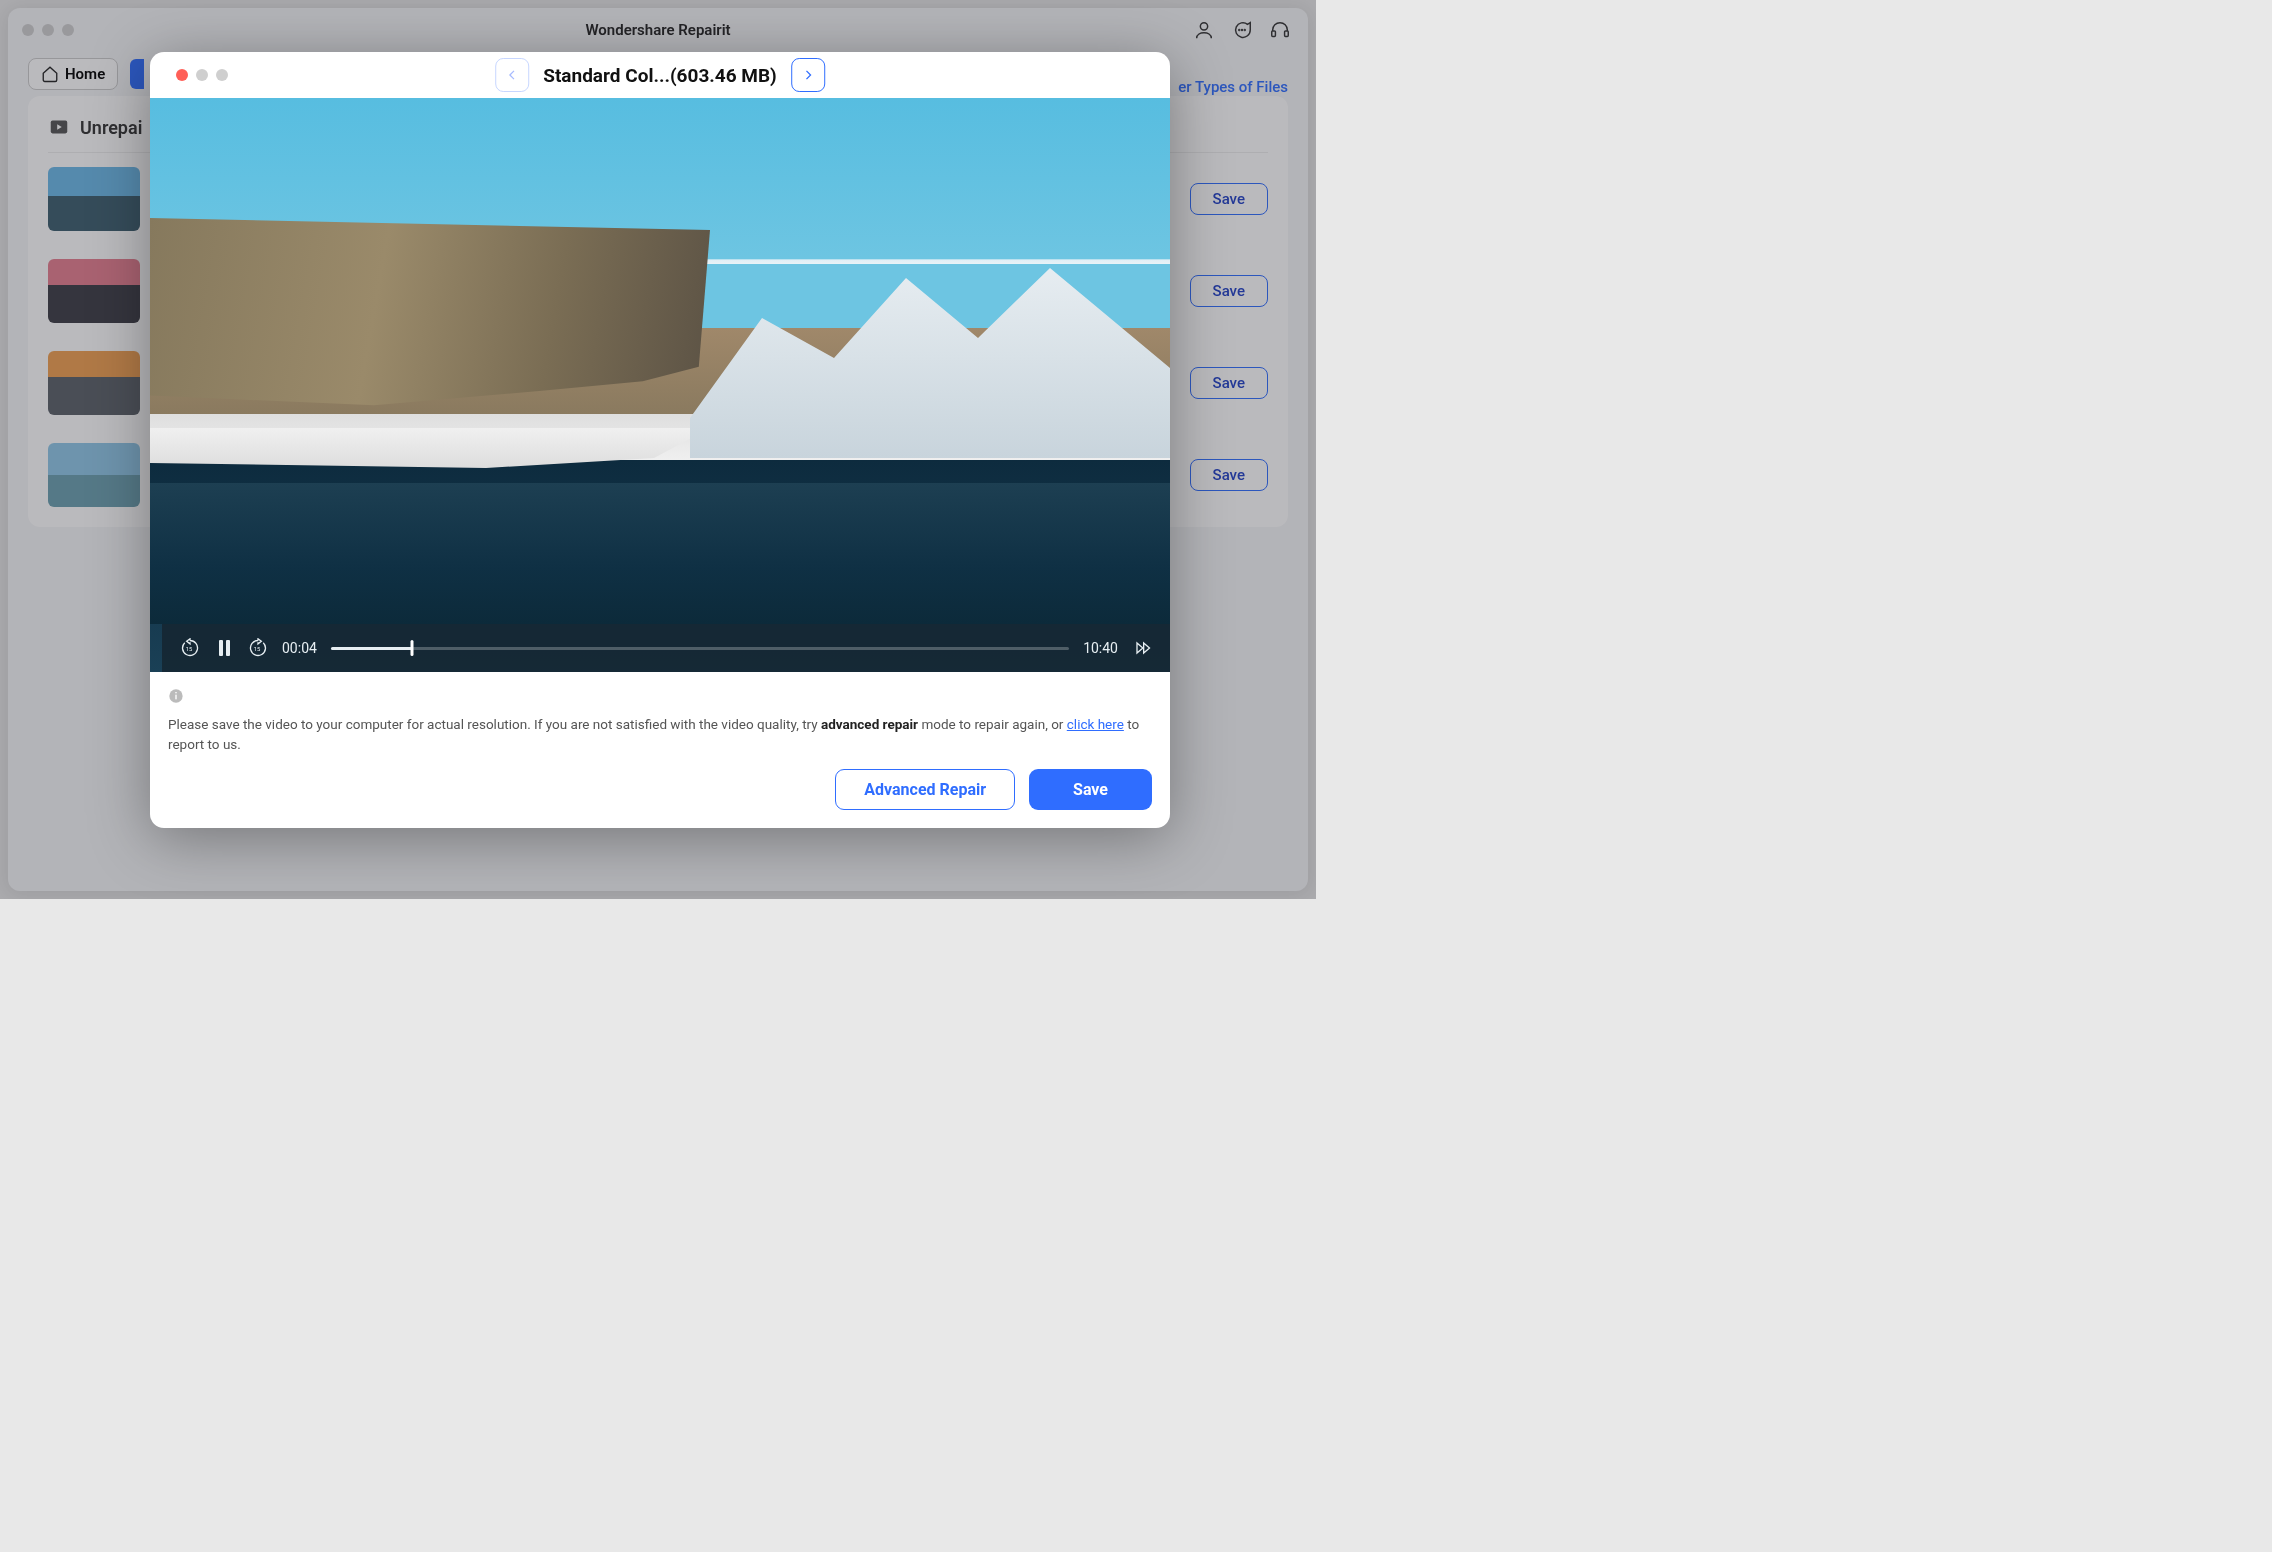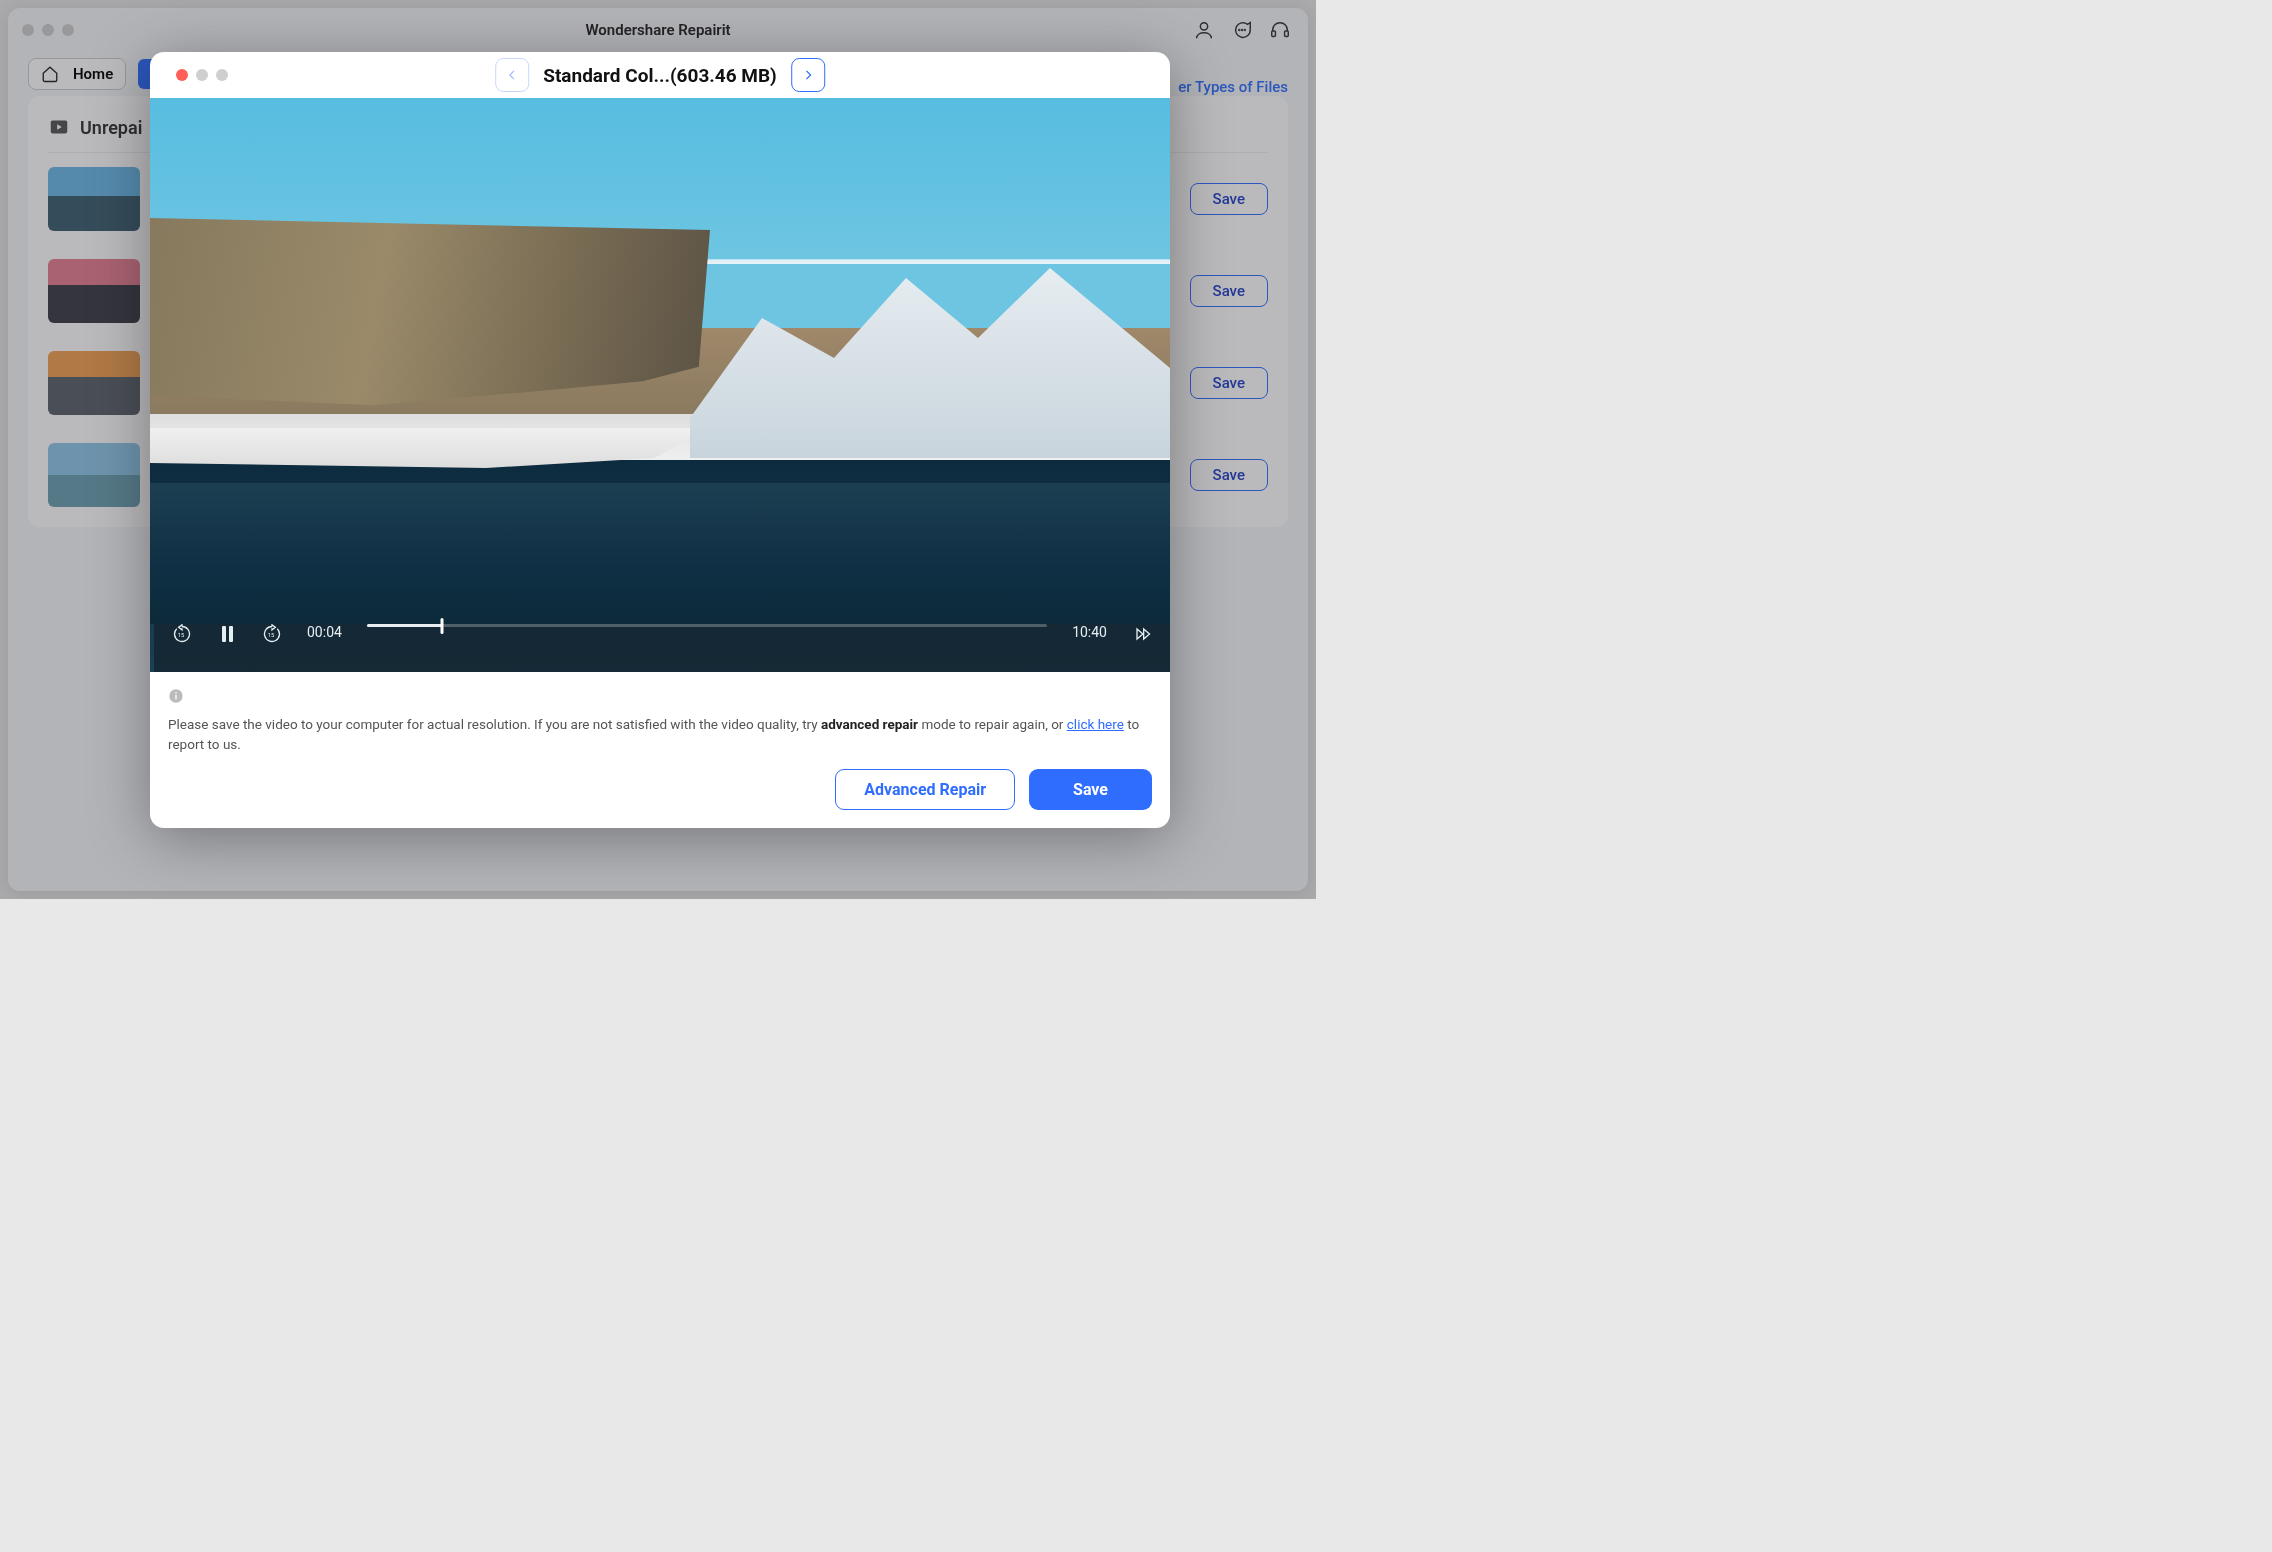--- a/index.html
+++ b/index.html
@@ -9,21 +9,21 @@
 .app-window { position:absolute; left:8px; top:8px; right:8px; bottom:8px; background:#f5f6f8; border-radius:12px; overflow:hidden; box-shadow:0 2px 20px rgba(0,0,0,.1); }
 .app-titlebar { height:44px; display:flex; align-items:center; position:relative; }
 .traffic { display:flex; gap:8px; padding-left:14px; }
 .tl { width:12px; height:12px; border-radius:50%; background:#cfcfcf; }
 .app-title { position:absolute; left:50%; transform:translateX(-50%); font-size:15px; font-weight:600; color:#222; }
 .app-titlebar .right-icons { position:absolute; right:14px; display:flex; gap:10px; align-items:center; }
 .icon-btn { width:28px; height:28px; display:flex; align-items:center; justify-content:center; border-radius:6px; cursor:pointer; }
 .icon-btn svg { width:22px; height:22px; stroke:#333; stroke-width:1.6; fill:none; }
 
 .toolbar { height:44px; display:flex; align-items:center; padding:0 20px; gap:12px; }
-.home-btn { display:flex; align-items:center; gap:14px; padding:6px 12px; border:1px solid #ccc; border-radius:8px; background:#fff; font-size:15px; font-weight:600; cursor:pointer; }
+.home-btn { display:flex; align-items:center; gap:6px; padding:6px 12px; border:1px solid #ccc; border-radius:8px; background:#fff; font-size:15px; font-weight:600; cursor:pointer; }
 .home-btn svg { width:18px; height:18px; stroke:#222; stroke-width:1.8; fill:none; }
 .blue-box { width:14px; height:30px; background:#2f6dff; border-radius:6px 0 0 6px; }
 .toolbar .spacer { flex:1; }
 .other-types { font-size:15px; color:#2f6dff; font-weight:500; cursor:pointer;margin-top:25px; }
 
 .content { padding:0 20px; }
 .card { background:#fff; border-radius:12px; padding:20px; }
 .card-head { display:flex; align-items:center; gap:10px; font-size:18px; font-weight:600; color:#333; border-bottom:1px solid #eee; padding-bottom:14px; }
 .card-head svg { width:22px; height:22px; fill:#555; }
 .rows { padding-top:14px; display:flex; flex-direction:column; gap:28px; }
@@ -56,21 +56,21 @@
 .nav-sq.disabled svg { stroke:#a8bbff; }
 .modal-title { font-size:19px; font-weight:700; color:#111; }
 
 .video-area { position:relative; height:574px; background:linear-gradient(#57bde0 0%,#6dc5e2 28%,#dfeef5 28.2%,#e9f3f7 29%,#e9f3f7 29%,transparent 29%),
   linear-gradient(#6dc5e2 0%,#6dc5e2 40%,#a0886a 40%,#8a7a5f 55%,#dedede 55%,#efefef 63%,#0d2b3e 63%,#1a4056 100%);
   overflow:hidden; }
 .cliff { position:absolute; left:0; top:120px; width:560px; height:240px; background:linear-gradient(100deg,#86795d 0%,#9a8a6a 40%,#7a6d54 70%,#5a5144 100%); clip-path:polygon(0 0,100% 5%,98% 62%,88% 68%,70% 72%,40% 78%,0 74%); }
 .snow-left { position:absolute; left:0; top:330px; width:560px; height:50px; background:linear-gradient(#f0f0f0,#d8d8d8); clip-path:polygon(0 0,100% 0,90% 60%,60% 80%,0 70%); }
 .mountains { position:absolute; right:0; top:160px; width:480px; height:200px; background:linear-gradient(#e8eef2,#c8d4dc); clip-path:polygon(0 80%,15% 30%,30% 50%,45% 10%,60% 40%,75% 5%,90% 35%,100% 55%,100% 100%,0 100%); }
 .water { position:absolute; left:0; right:0; top:385px; bottom:48px; background:linear-gradient(#1d3f52,#0f3044 60%,#0c2a3a); }
-.controls { position:absolute; left:4px; right:0; bottom:0; height:48px; background:rgba(20,35,45,.78); display:flex; gap:25px; padding:0 18px; color:#e6eef2; font-size:14px; }
+.controls { position:absolute; left:12px; right:0; bottom:0; height:48px; background:rgba(20,35,45,.78); display:flex; align-items:center; gap:14px; padding:0 18px; color:#e6eef2; font-size:14px; }
 .ctrl { width:20px; height:20px; display:flex; align-items:center; justify-content:center; cursor:pointer; }
 .ctrl svg { width:20px; height:20px; stroke:#e6eef2; stroke-width:1.6; fill:none; }
 .pause { display:flex; gap:3px; }
 .pause span { width:4px; height:16px; background:#e6eef2; border-radius:1px; }
 .time { font-variant-numeric:tabular-nums; }
 .progress { flex:1; height:3px; background:rgba(255,255,255,.25); border-radius:2px; position:relative; }
 .progress-fill { position:absolute; left:0; top:0; bottom:0; width:11%; background:#e6eef2; border-radius:2px; }
 .progress-knob { position:absolute; left:11%; top:50%; transform:translate(-50%,-50%); width:3px; height:16px; background:#fff; border-radius:2px; }
 
 .info-bar { padding:14px 18px 10px; display:flex; gap:10px; font-size:13.5px; color:#555; line-height:1.5;flex-direction:column; }

